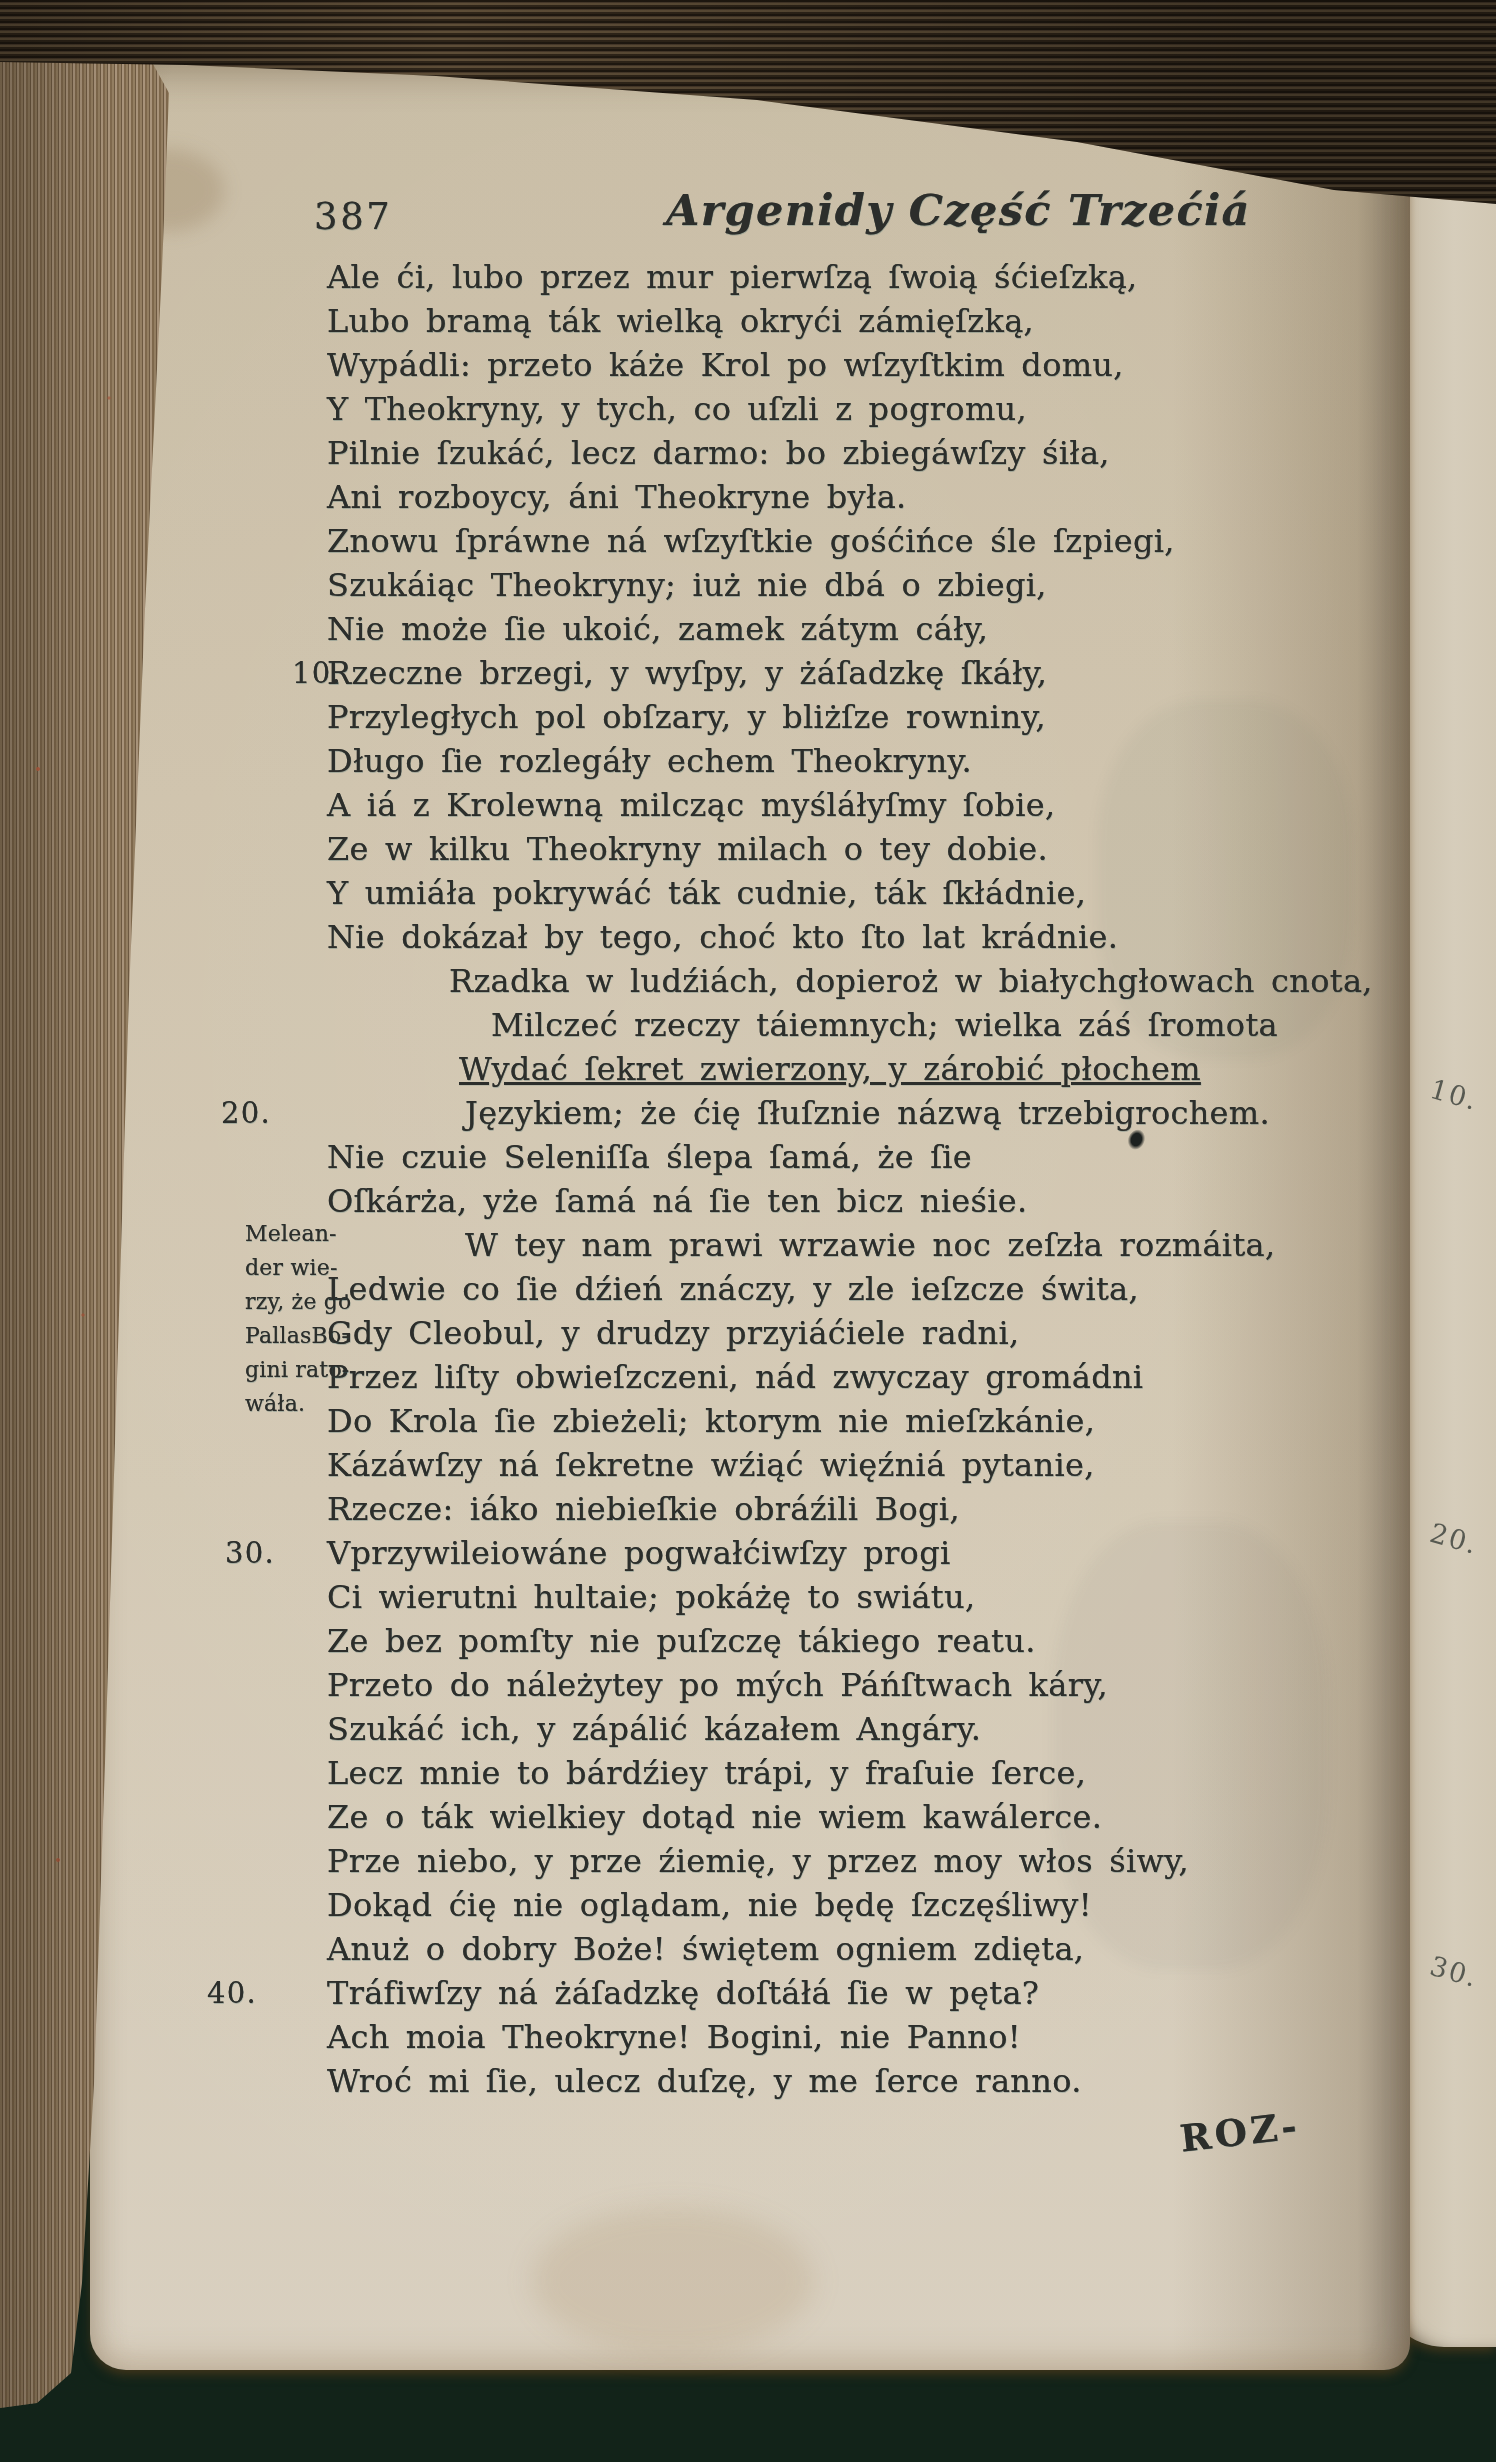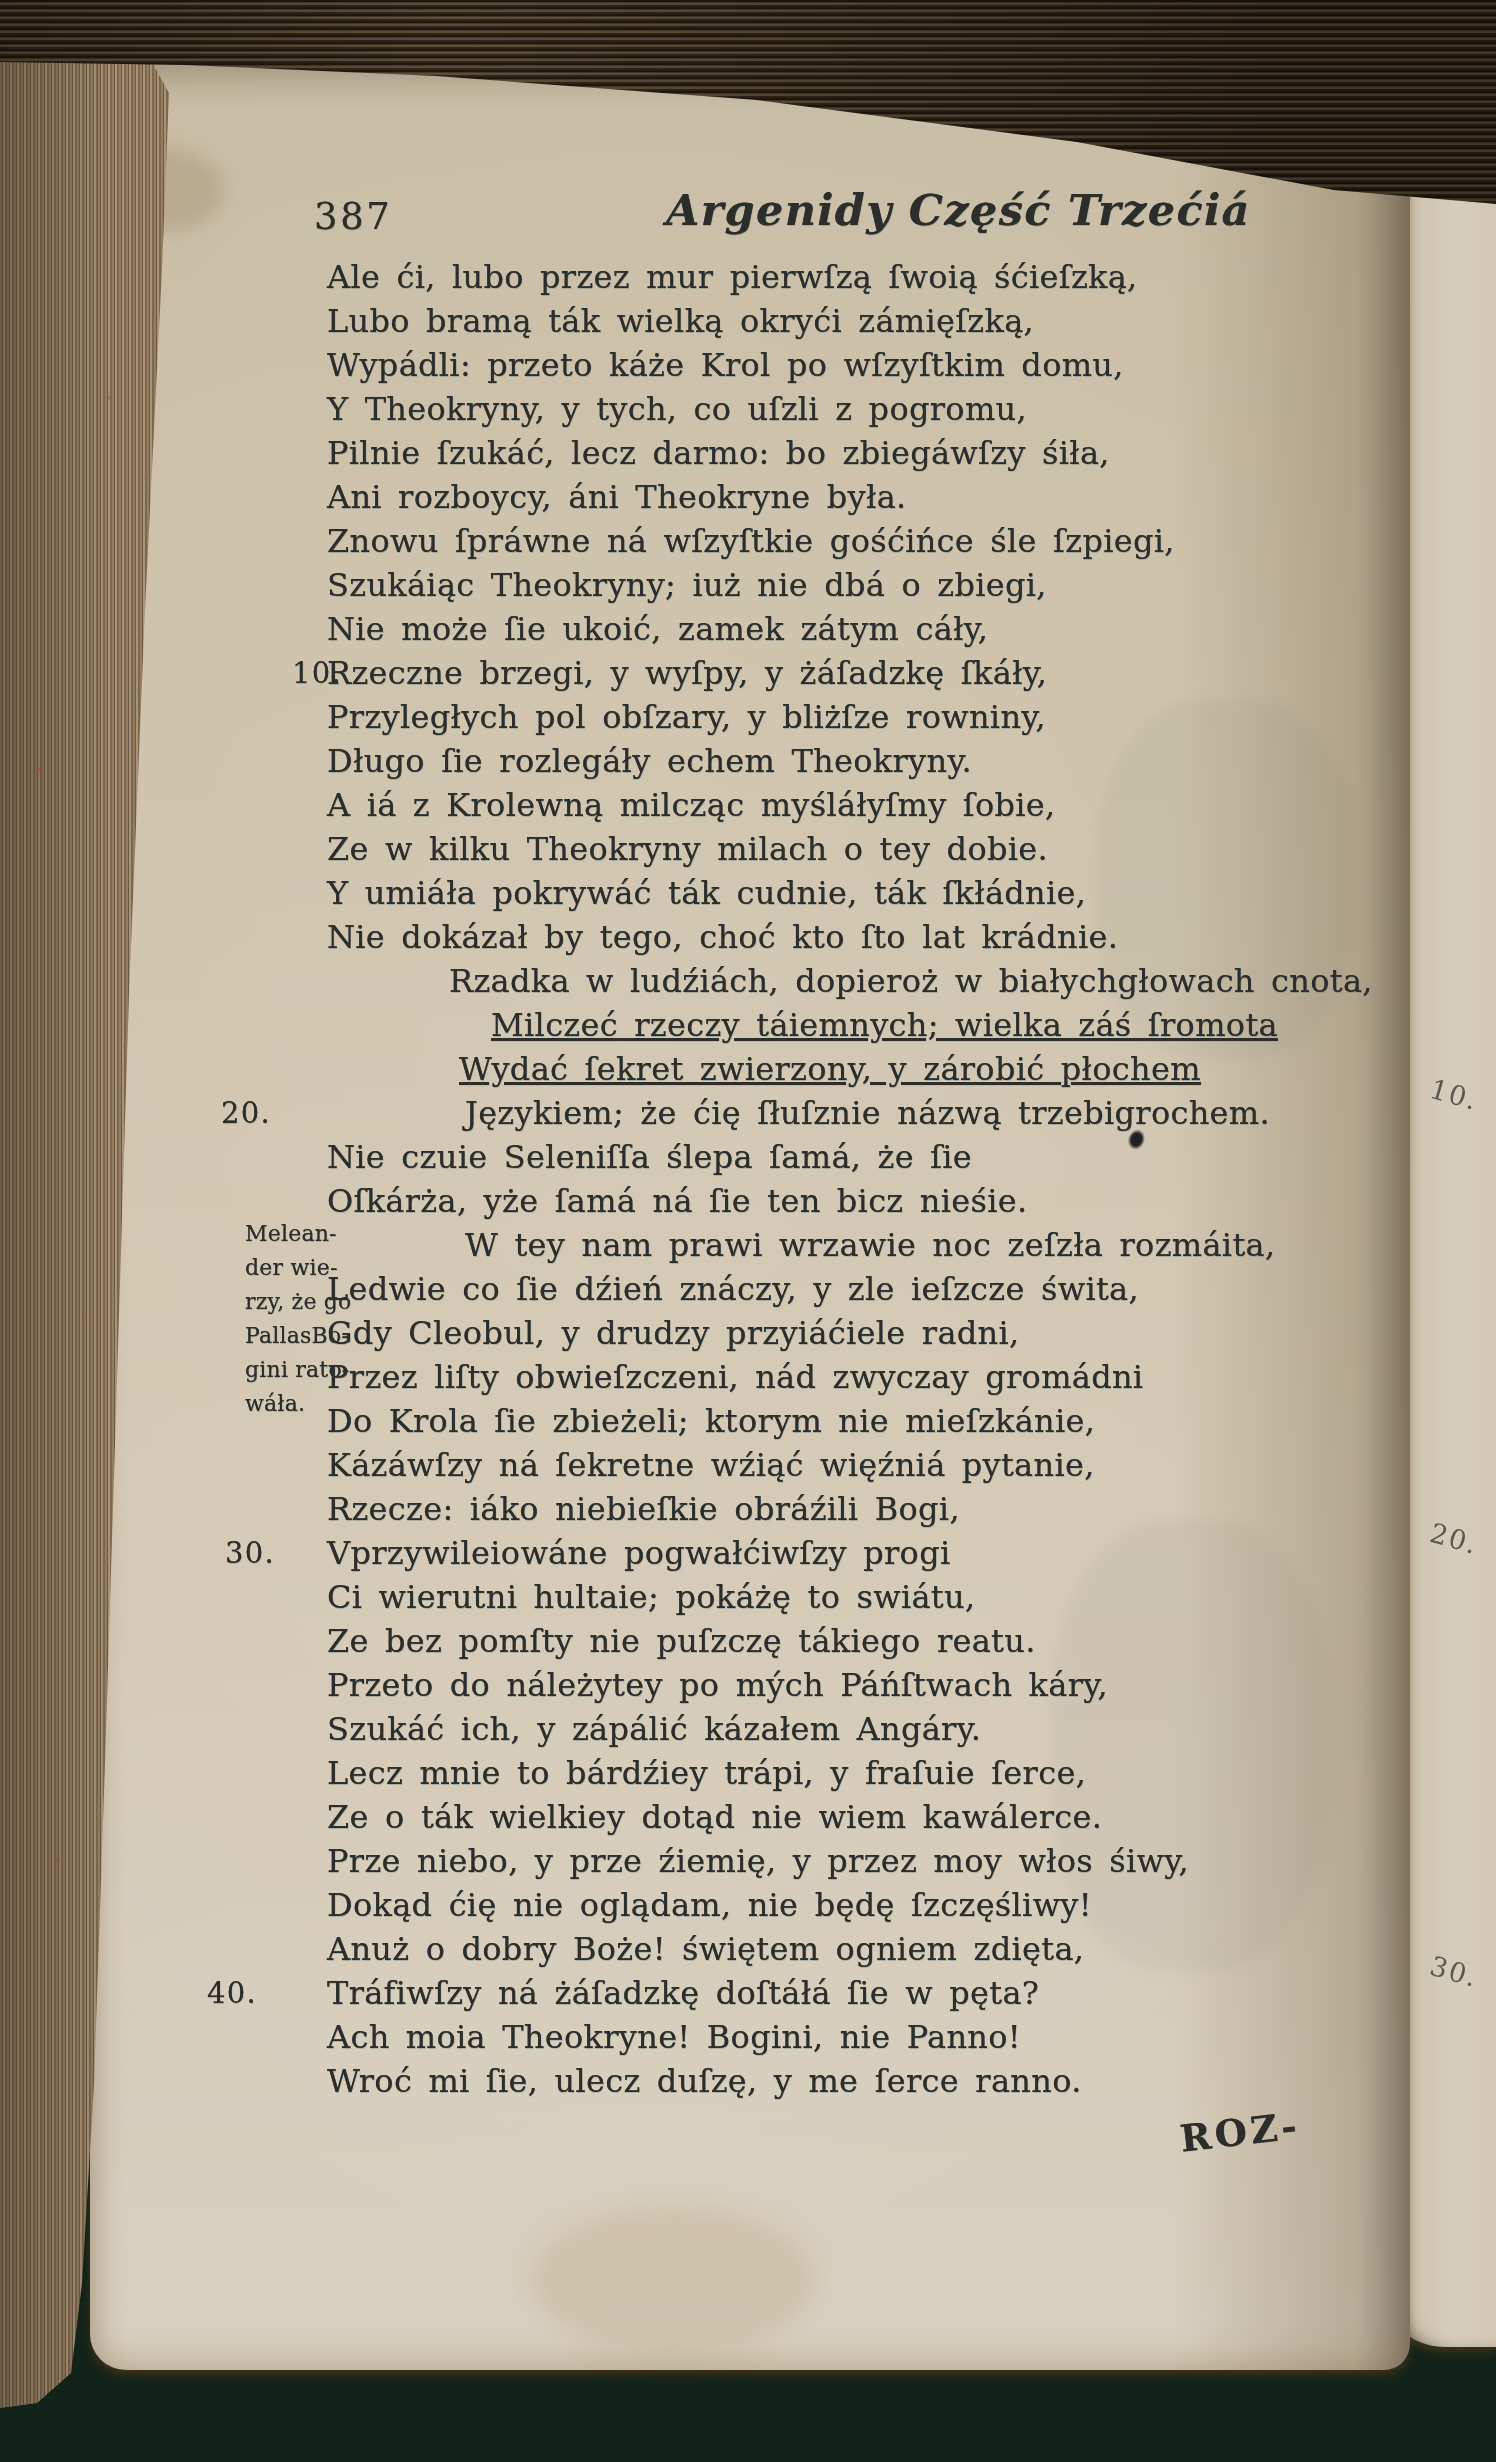--- a/index.html
+++ b/index.html
@@ -139,21 +139,21 @@
         <div class="poem-row"><span class="poem-text ink">Szukáiąc Theokryny; iuż nie dbá o zbiegi,</span></div>
         <div class="poem-row"><span class="poem-text ink">Nie może ſie ukoić, zamek zátym cáły,</span></div>
         <div class="poem-row"><span class="poem-linenum ink" style="left: 16px;">10.</span><span class="poem-text ink">Rzeczne brzegi, y wyſpy, y żáſadzkę ſkáły,</span></div>
         <div class="poem-row"><span class="poem-text ink">Przyległych pol obſzary, y bliżſze rowniny,</span></div>
         <div class="poem-row"><span class="poem-text ink">Długo ſie rozlegáły echem Theokryny.</span></div>
         <div class="poem-row"><span class="poem-text ink">A iá z Krolewną milcząc myśláłyſmy ſobie,</span></div>
         <div class="poem-row"><span class="poem-text ink">Ze w kilku Theokryny milach o tey dobie.</span></div>
         <div class="poem-row"><span class="poem-text ink">Y umiáła pokrywáć ták cudnie, ták ſkłádnie,</span></div>
         <div class="poem-row"><span class="poem-text ink">Nie dokázał by tego, choć kto ſto lat krádnie.</span></div>
         <div class="poem-row"><span class="poem-text ink" style="margin-left: 173px;">Rzadka w ludźiách, dopieroż w białychgłowach cnota,</span></div>
-        <div class="poem-row"><span class="poem-text ink" style="margin-left: 215px; text-decoration: underline;">Milczeć rzeczy táiemnych; wielka záś ſromota</span></div>
+        <div class="poem-row"><span class="poem-text ink" style="margin-left: 215px;">Milczeć rzeczy táiemnych; wielka záś ſromota</span></div>
         <div class="poem-row"><span class="poem-text ink" style="margin-left: 183px; text-decoration: underline;">Wydać ſekret zwierzony, y zárobić płochem</span></div>
         <div class="poem-row"><span class="poem-linenum ink" style="left: -55px;">20.</span><span class="poem-text ink" style="margin-left: 189px;">Językiem; że ćię ſłuſznie názwą trzebigrochem.</span></div>
         <div class="poem-row"><span class="poem-text ink">Nie czuie Seleniſſa ślepa ſamá, że ſie</span></div>
         <div class="poem-row"><span class="poem-text ink">Oſkárża, yże ſamá ná ſie ten bicz nieśie.</span></div>
         <div class="poem-row"><span class="poem-text ink" style="margin-left: 189px;">W tey nam prawi wrzawie noc zeſzła rozmáita,</span></div>
         <div class="poem-row"><span class="poem-text ink">Ledwie co ſie dźień znáczy, y zle ieſzcze świta,</span></div>
         <div class="poem-row"><span class="poem-text ink">Gdy Cleobul, y drudzy przyiáćiele radni,</span></div>
         <div class="poem-row"><span class="poem-text ink">Przez liſty obwieſzczeni, nád zwyczay gromádni</span></div>
         <div class="poem-row"><span class="poem-text ink">Do Krola ſie zbieżeli; ktorym nie mieſzkánie,</span></div>
         <div class="poem-row"><span class="poem-text ink">Kázáwſzy ná ſekretne wźiąć więźniá pytanie,</span></div>

